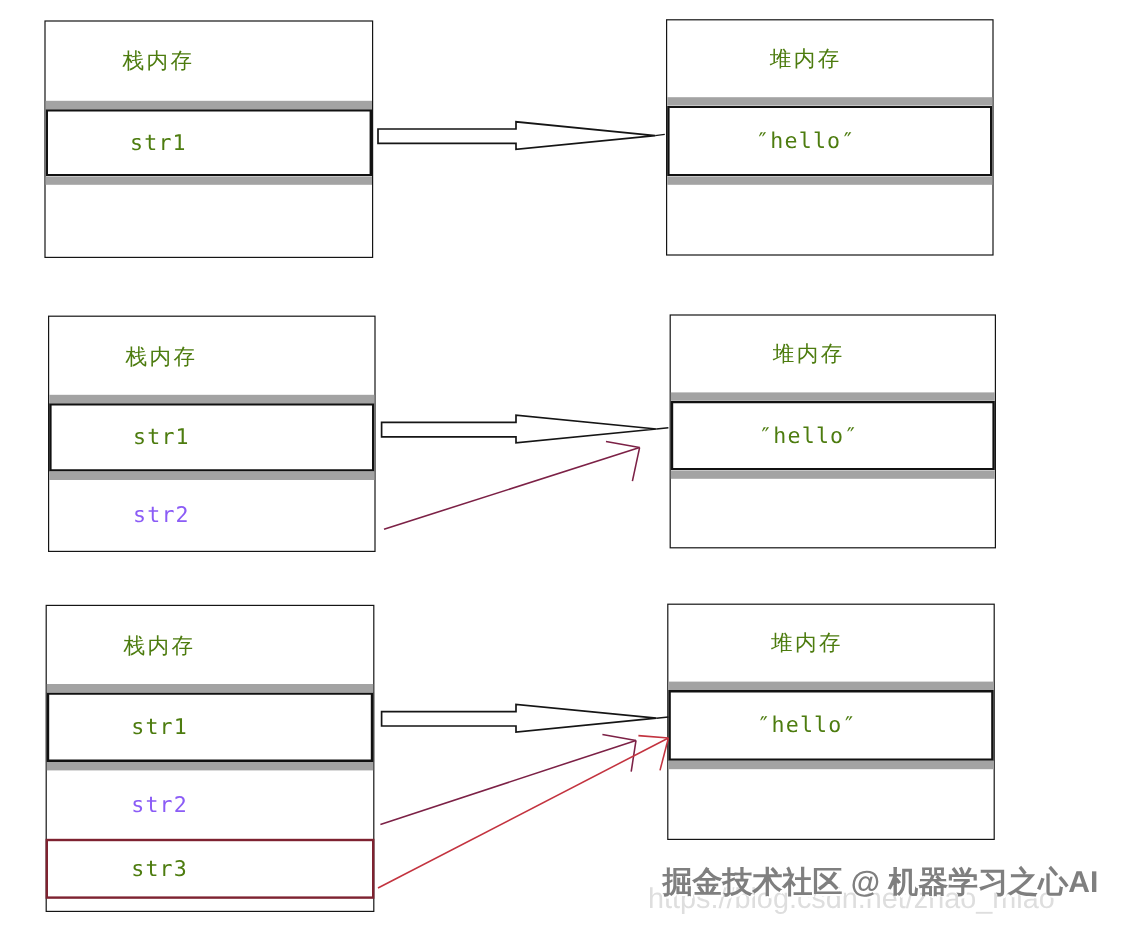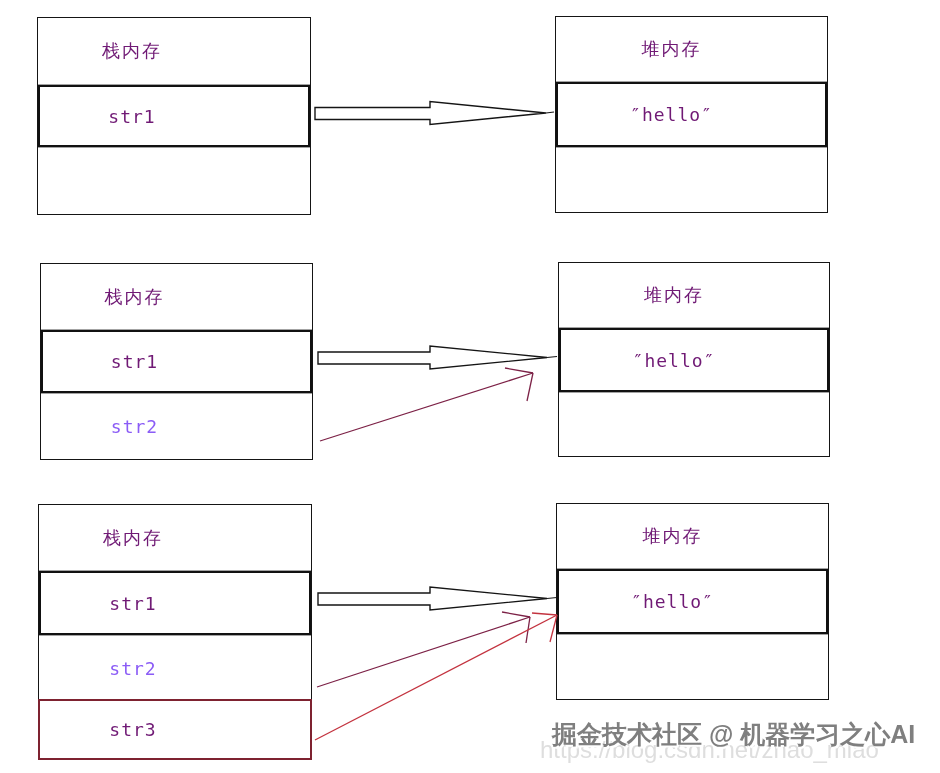--- a/index.html
+++ b/index.html
@@ -14,26 +14,26 @@
     box-sizing:border-box;
     border:1px solid #151515;
     background:#ffffff;
   }
   .row {
     box-sizing:border-box;
     display:flex;
     align-items:center;
     justify-content:center;
     font-size:18px;
-    color:#701a75;
+    color:#4d7c0f;
     letter-spacing:1px;
     font-family:"DejaVu Sans Mono","Liberation Mono",monospace;
   }
   .row.cjk { font-family:"DejaVu Serif","Liberation Serif",serif; letter-spacing:2px; }
-  .row + .row { border-top:1px solid #a3a3a3; }
+  .row + .row { border-top:7px solid #a3a3a3; }
   .row.thick {
     box-shadow: inset 0 0 0 2px #111111;
   }
   .stack-pad { padding-right:84px; }
   .heap-pad  { padding-right:40px; }
   .row.red-text { color:#8b5cf6; }
   .row.red-border {
     position:relative;
     z-index:2;
     margin:-1px;
@@ -91,21 +91,21 @@
 <div class="membox" style="left:558px;top:262px;width:272px;height:195px">
   <div class="row cjk heap-pad" style="height:64px">堆内存</div>
   <div class="row thick heap-pad" style="height:65px">″hello″</div>
   <div class="row heap-pad" style="height:64px"></div>
 </div>
 
 <div class="membox" style="left:38px;top:504px;width:274px;height:256px">
   <div class="row cjk stack-pad" style="height:65px">栈内存</div>
   <div class="row thick stack-pad" style="height:65px">str1</div>
   <div class="row red-text stack-pad" style="height:65px">str2</div>
-  <div class="row red-border stack-pad" style="height:61px">str3</div>
+  <div class="row red-border stack-pad" style="height:50px">str3</div>
 </div>
 
 <div class="membox" style="left:556px;top:503px;width:273px;height:197px">
   <div class="row cjk heap-pad" style="height:64px">堆内存</div>
   <div class="row thick heap-pad" style="height:66px">″hello″</div>
   <div class="row heap-pad" style="height:65px"></div>
 </div>
 
 <svg id="arrow-layer" width="940" height="773" viewBox="0 0 940 773">
 

